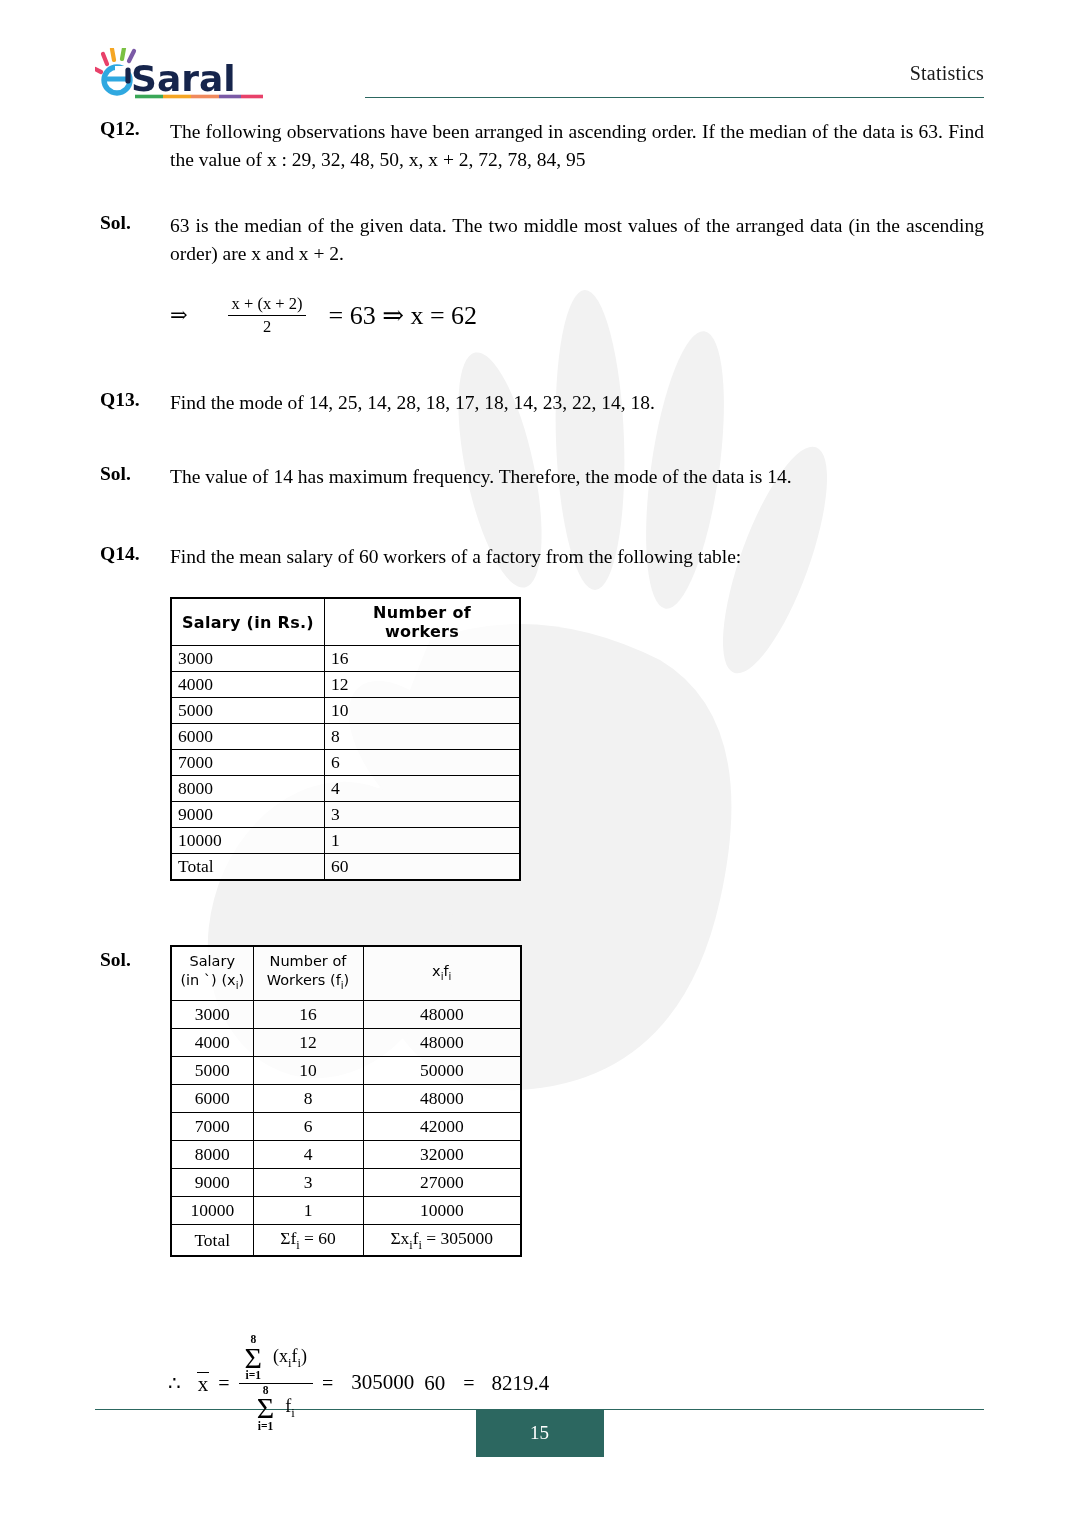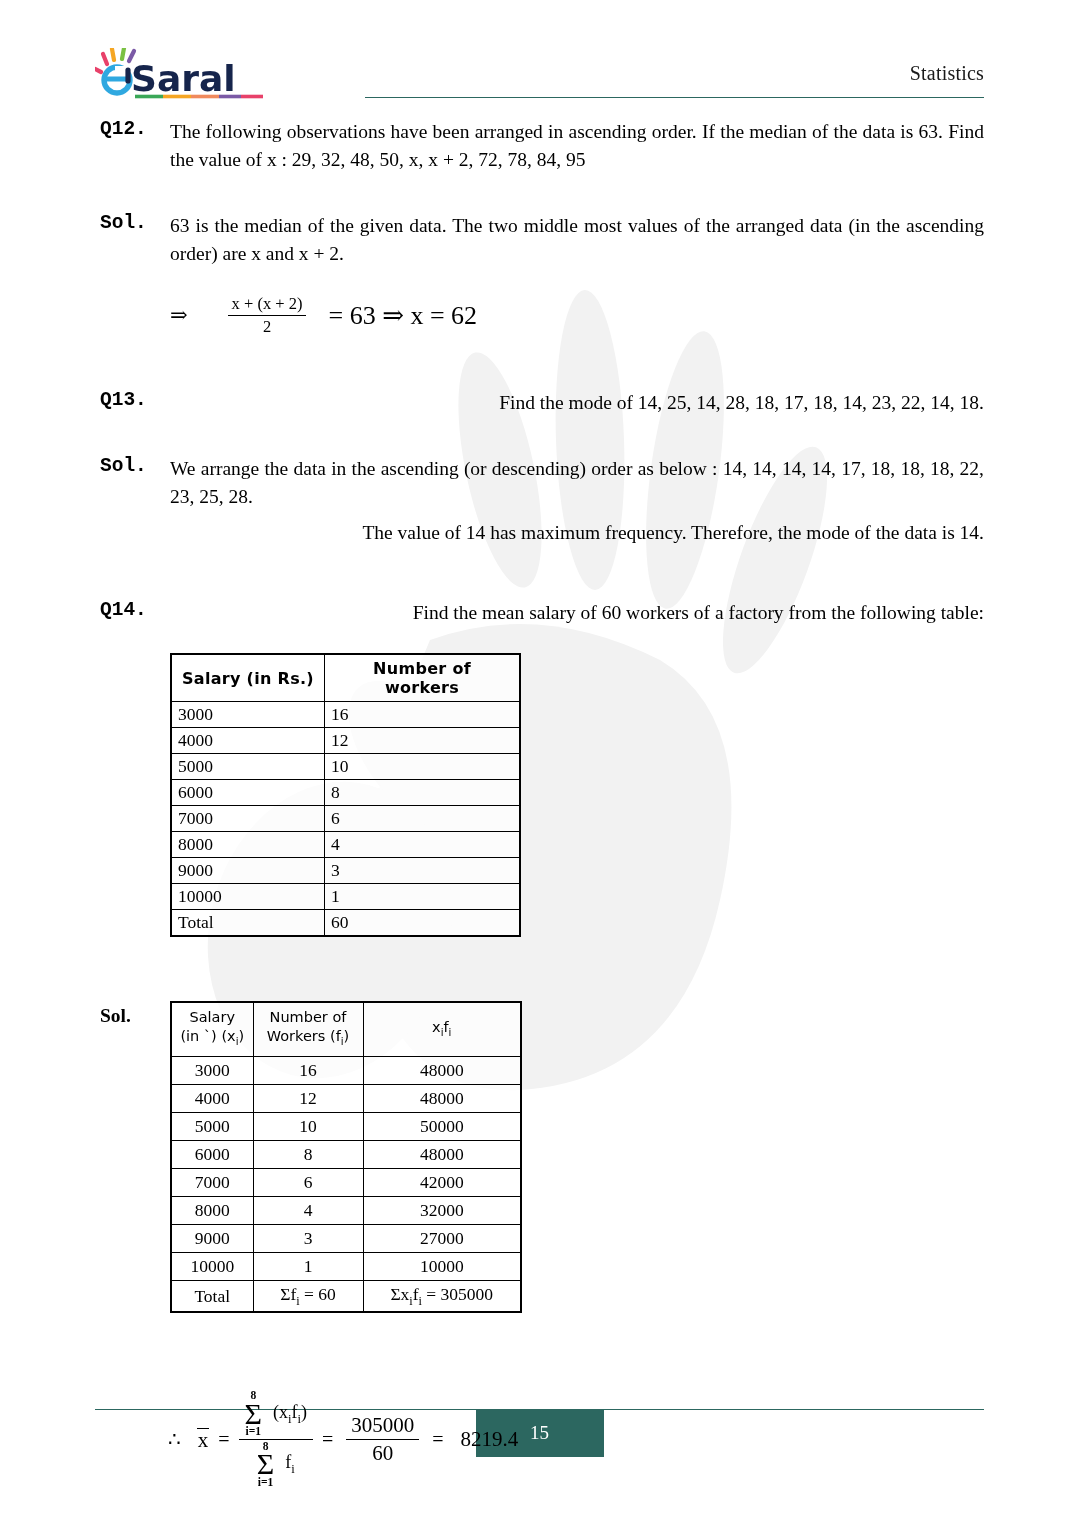--- a/index.html
+++ b/index.html
@@ -71,26 +71,26 @@
     padding-left: 170px;
     padding-right: 95px;
     margin-bottom: 0;
   }
   .qlabel {
     position: absolute;
     left: 100px;
     top: 0;
     font-weight: bold;
     font-size: 19.5px;
-    font-family: Liberation Mono, monospace;
+    font-family: Liberation Serif, serif;
   }
   .qtext {
     font-size: 19.5px;
     line-height: 28px;
-    text-align: right;
+    text-align: left;
   }
   .qtext.just { text-align: justify; }
 
   .gap-sm { height: 14px; }
   .gap-md { height: 26px; }
   .gap-lg { height: 38px; }
 
   
   .mathline {
     position: relative;
@@ -216,21 +216,21 @@
     display: inline-flex;
     flex-direction: column;
     align-items: center;
     line-height: 1;
   }
   .sumblk .lim { font-size: 11.5px; font-weight: bold; }
   .sumblk .sig { font-size: 30px; line-height: .82; }
   .sumtail { font-size: 18px; margin-left: 11px; }
   .numfrac {
     display: inline-flex;
-    flex-direction: column;
+    flex-direction: row;
     align-items: center;
     margin: 0 4px;
     text-align: right;
   }
   .numfrac .n { font-size: 21px; padding: 0 5px 1px 5px; }
   .numfrac .b { width: 100%; border-bottom: 1.6px solid #000; }
   .numfrac .d { font-size: 21px; padding: 1px 5px 0 5px; }
   .result { font-size: 21px; margin-left: 8px; }
 
   
@@ -344,21 +344,20 @@
 
   <div class="qrow">
     <div class="qlabel">Q13.</div>
     <div class="qtext">Find the mode of 14, 25, 14, 28, 18, 17, 18, 14, 23, 22, 14, 18.</div>
   </div>
 
   <div class="gap-lg"></div>
 
   <div class="qrow">
     <div class="qlabel">Sol.</div>
-    <div class="qtext just">We arrange the data in the ascending (or descending) order as below : 14, 14, 14, 14, 17, 18, 18, 18, 22, 23, 25, 28.</div>
     <div class="qtext" style="margin-top:8px">The value of 14 has maximum frequency. Therefore, the mode of the data is 14.</div>
   </div>
 
   <div class="gap-lg"></div>
   <div class="gap-sm"></div>
 
   <div class="qrow">
     <div class="qlabel">Q14.</div>
     <div class="qtext">Find the mean salary of 60 workers of a factory from the following table:</div>
   </div>

